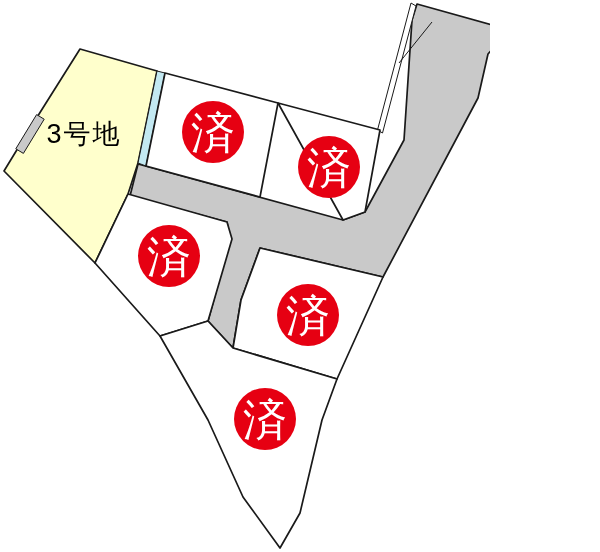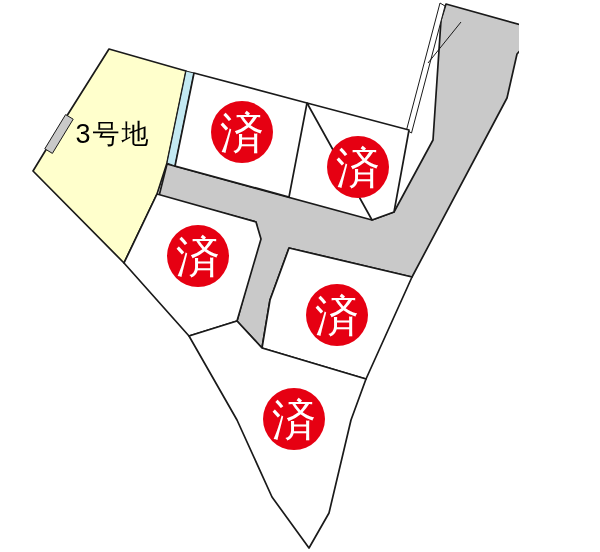--- a/index.html
+++ b/index.html
@@ -1,17 +1,17 @@
 <!DOCTYPE html>
 <html><head>
 <meta charset="utf-8">
 <style>
   html,body{margin:0;padding:0;background:#ffffff;}
   .stage{position:relative;width:490px;height:552px;background:#ffffff;overflow:hidden;
-         font-family:"Liberation Sans","DejaVu Sans",sans-serif;margin-left:29px;}
+         font-family:"Liberation Sans","DejaVu Sans",sans-serif;}
   svg{display:block;}
   .parcel-line{stroke:#1a1a1a;stroke-width:1.7;stroke-linejoin:round;}
   .thin-line{stroke:#1a1a1a;stroke-width:1;}
   .lot-label{font-family:"Liberation Sans","DejaVu Sans",sans-serif;font-size:27px;fill:#000000;
              letter-spacing:2px;}
   .sold-label{font-family:"Liberation Sans","DejaVu Sans",sans-serif;font-size:44px;}
 </style>
 </head>
 <body>
 

